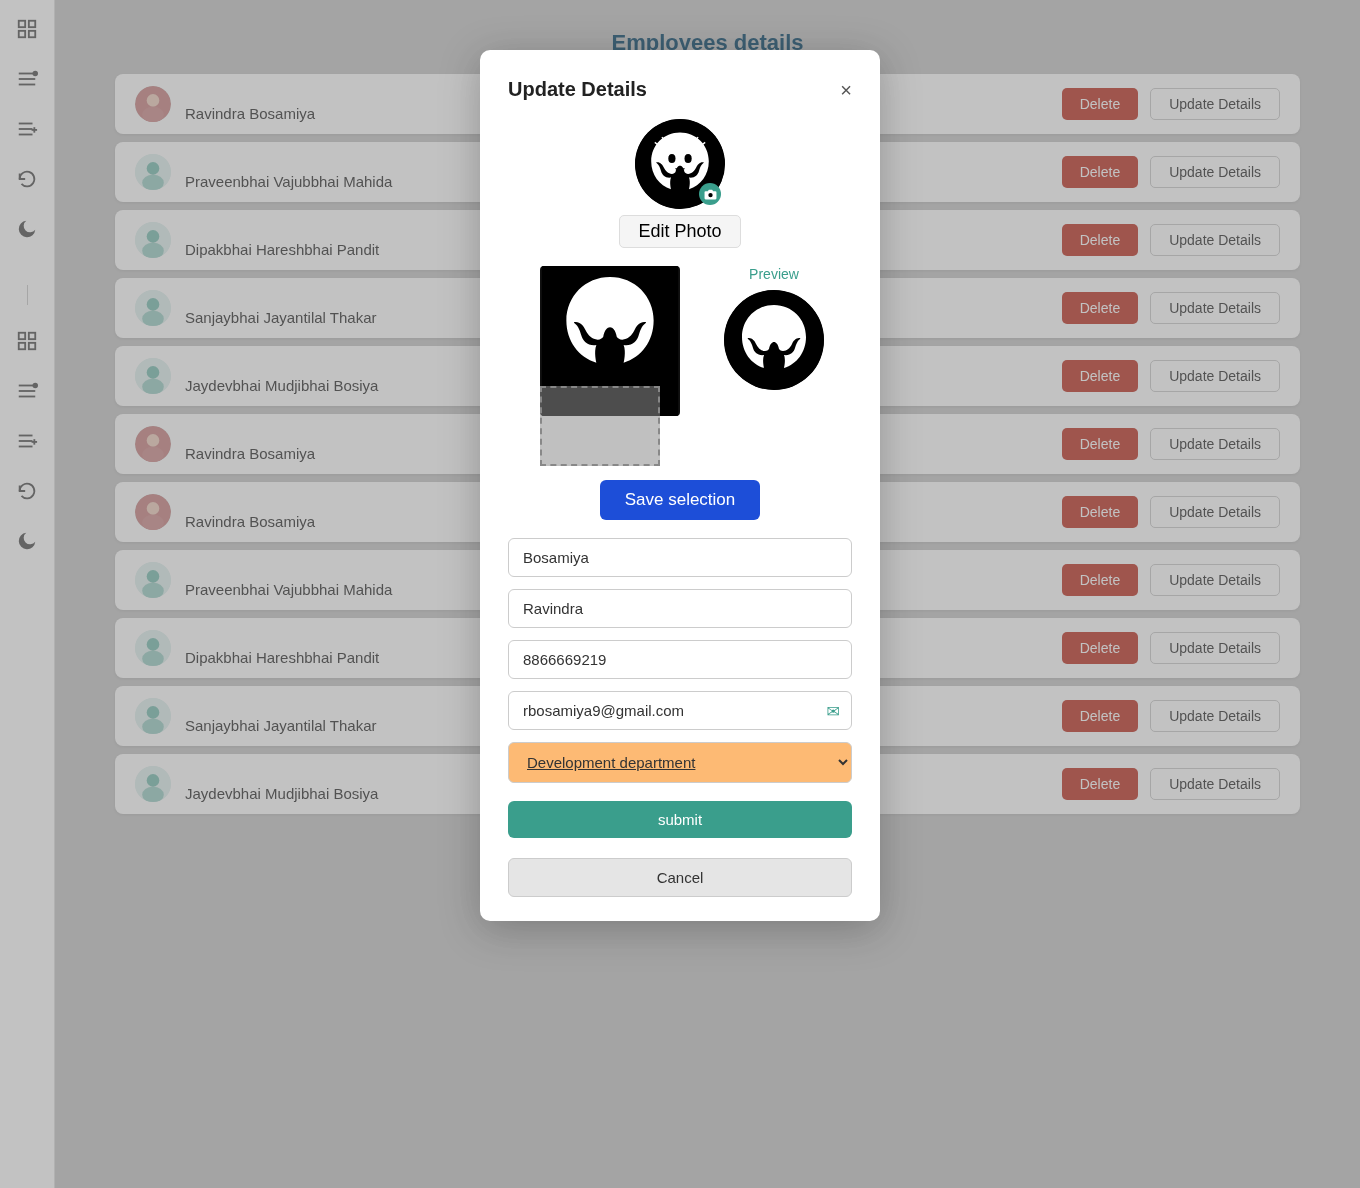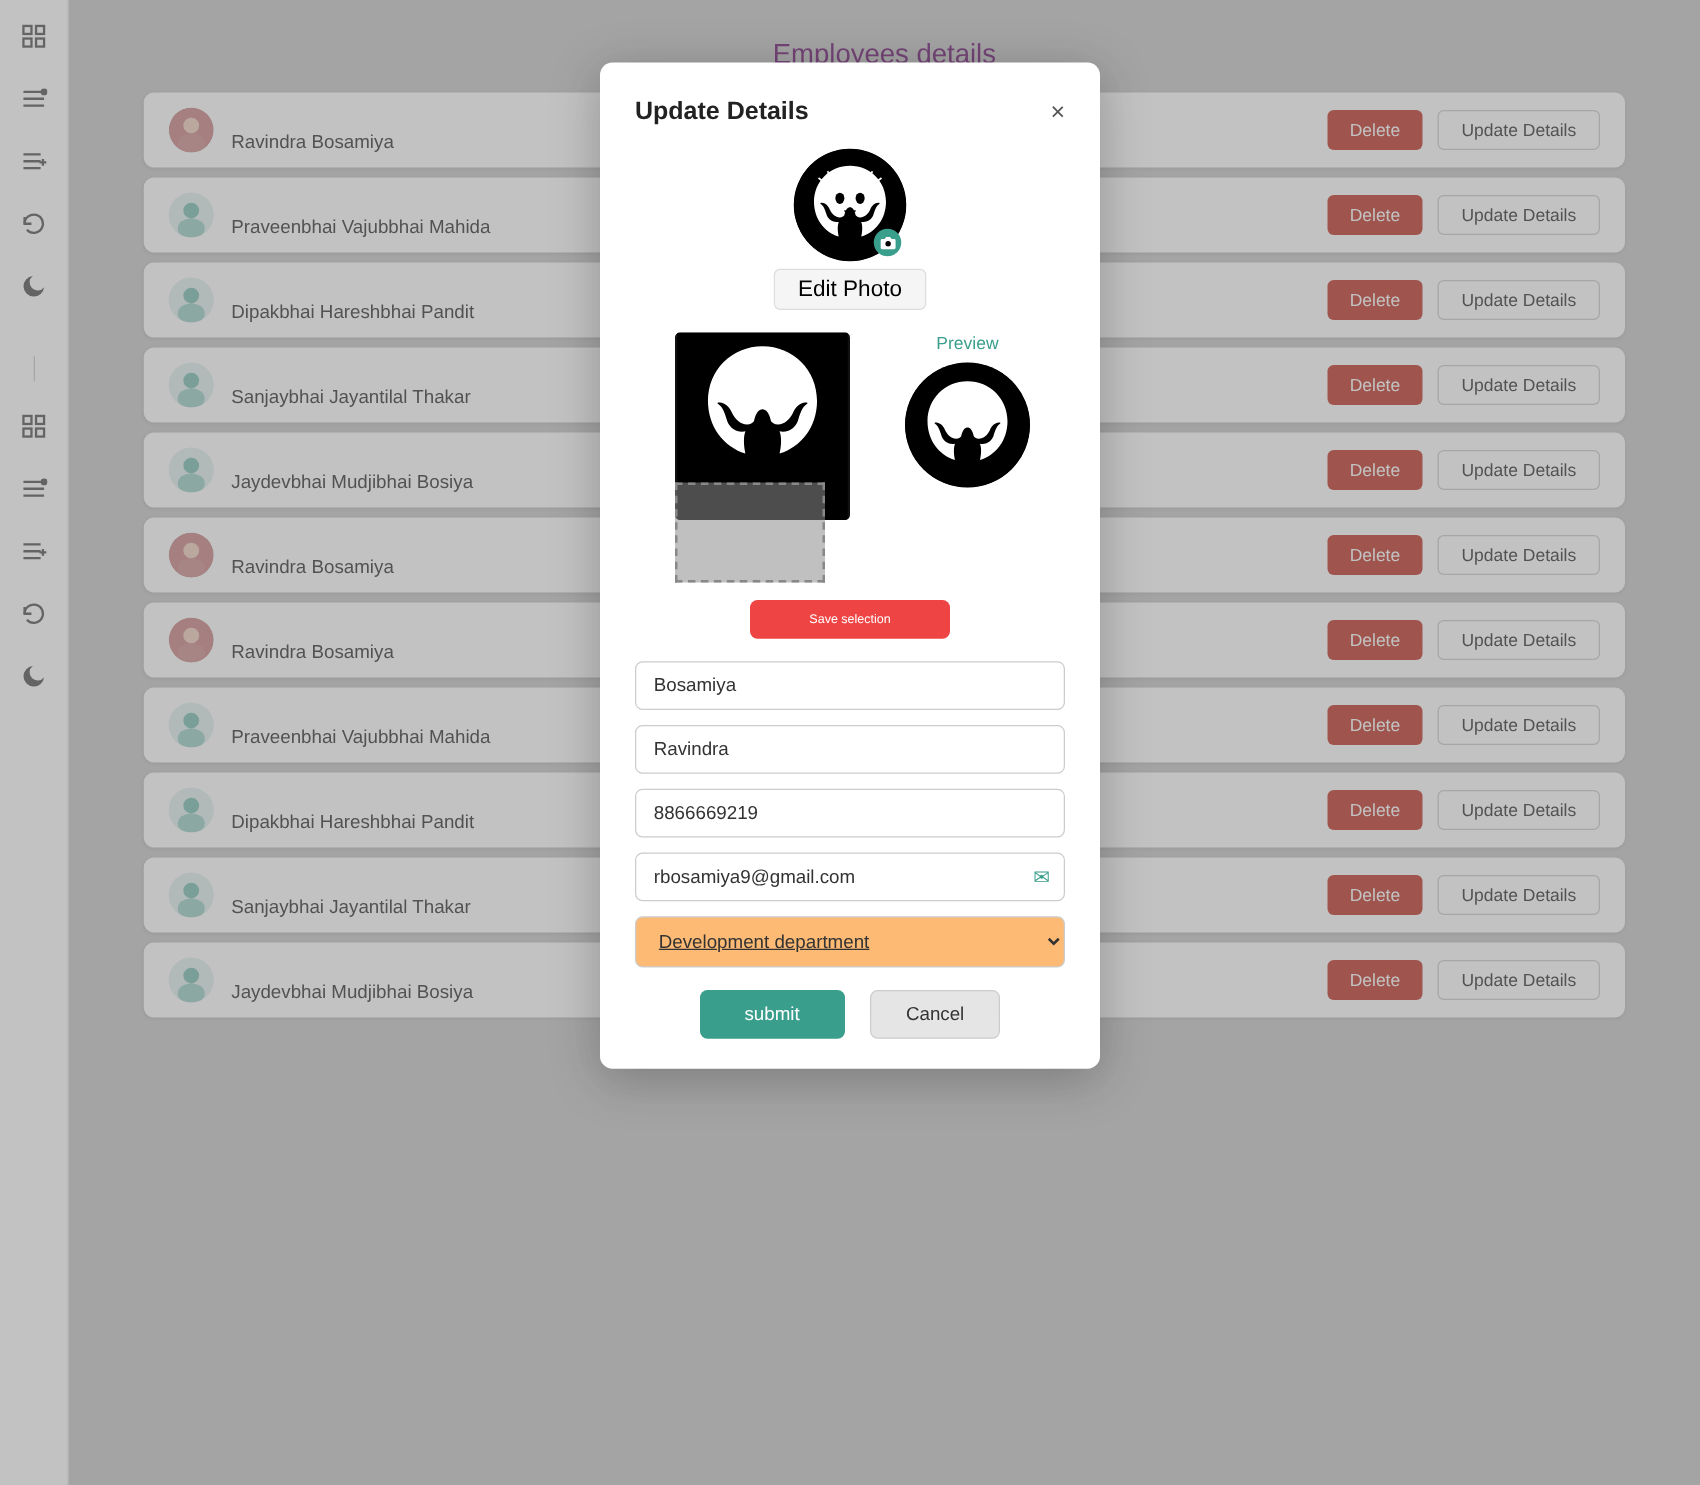--- a/index.html
+++ b/index.html
@@ -10,22 +10,22 @@
       min-height: 1188px;
       position: relative;
       overflow: hidden;
     }
 
     
     .page-title {
       text-align: center;
       padding: 20px 0 10px;
       font-size: 22px;
-      color: #701a75;
-      font-weight: 400;
+      color: #0c4a6e;
+      font-weight: 700;
     }
 
     
     .sidebar {
       position: fixed;
       left: 0;
       top: 0;
       width: 55px;
       height: 100%;
       background: #fff;
@@ -263,26 +263,26 @@
     .github-cat {
       width: 100%;
       height: 100%;
     }
 
     
     .save-selection-btn {
       display: block;
       width: 160px;
       margin: 0 auto 18px;
-      background: #ef4444;
+      background: #1d4ed8;
       color: #fff;
       border: none;
       border-radius: 6px;
       padding: 10px 0;
-      font-size: 10px;
+      font-size: 17px;
       cursor: pointer;
       text-align: center;
     }
 
     
     .form-group {
       margin-bottom: 12px;
     }
     .form-input {
       width: 100%;
@@ -320,20 +320,21 @@
       cursor: pointer;
       text-decoration: underline;
     }
 
     
     .modal-footer {
       display: flex;
       justify-content: center;
       gap: 20px;
       margin-top: 18px;
+      flex-direction: column;
     }
     .btn-submit {
       background: #3a9e8c;
       color: #fff;
       border: none;
       border-radius: 6px;
       padding: 10px 36px;
       font-size: 15px;
       cursor: pointer;
     }

